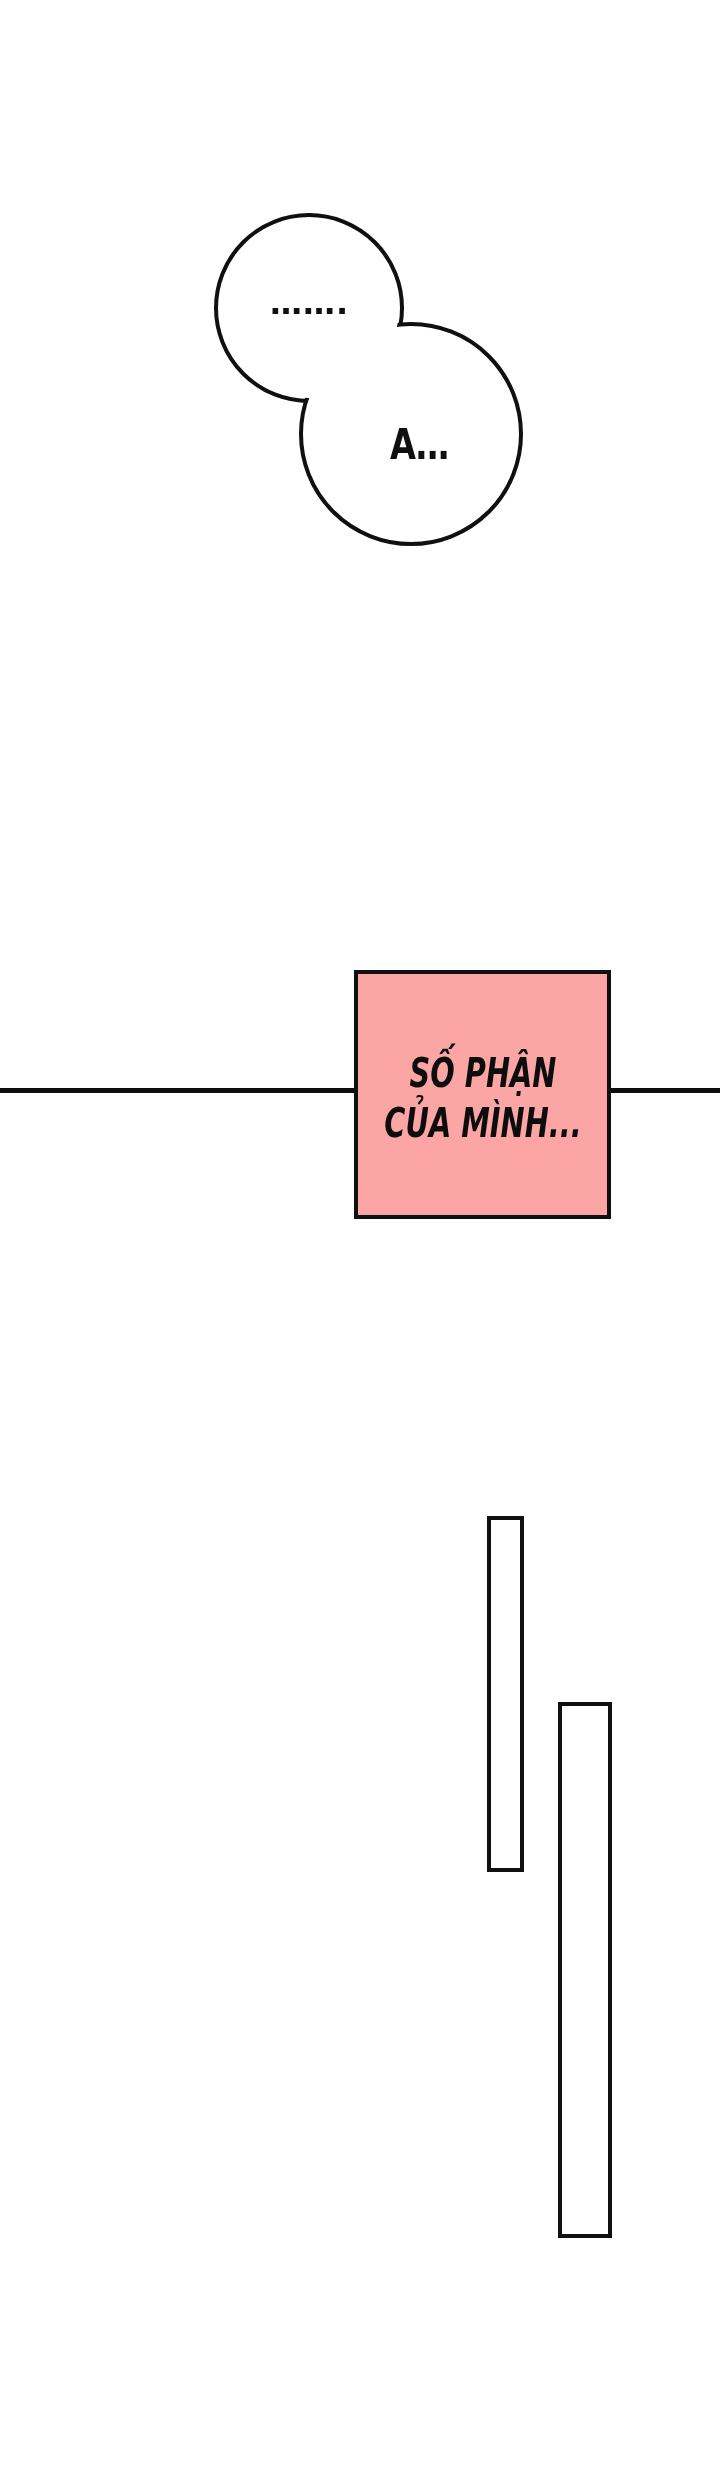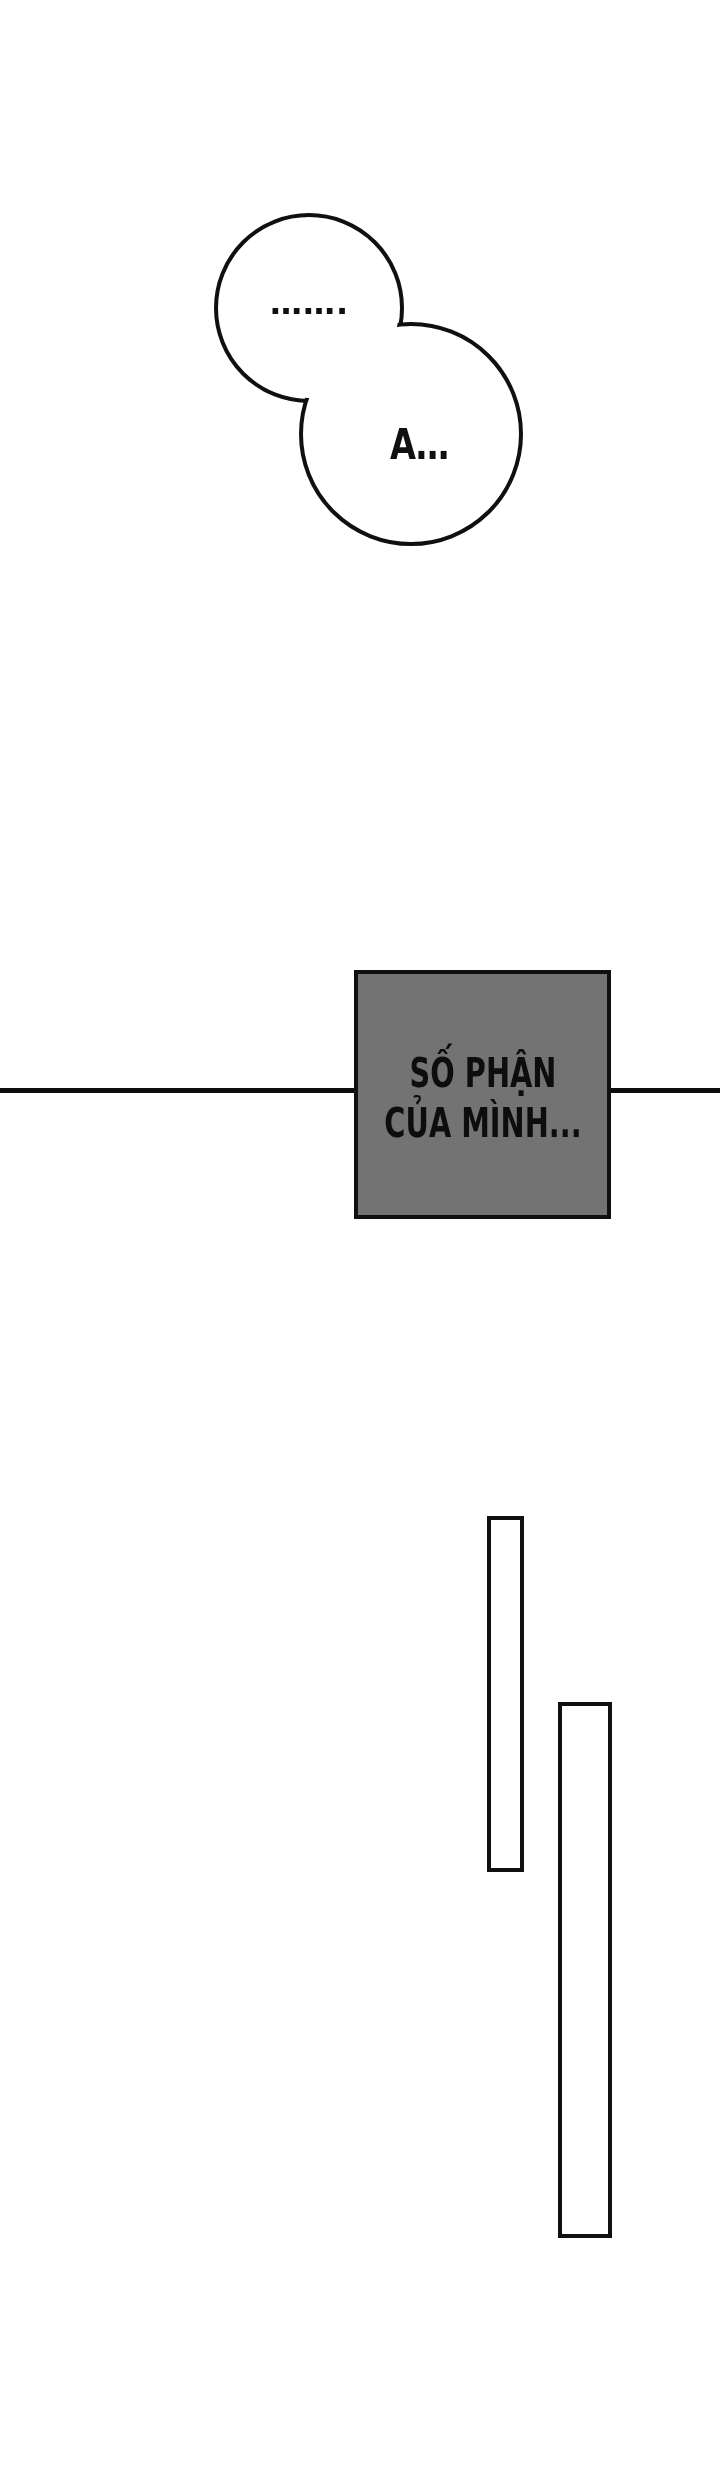--- a/index.html
+++ b/index.html
@@ -59,27 +59,28 @@
     position: absolute;
     left: 0; top: 1088px;
     width: 720px; height: 5px;
     background: #0d0d0d;
   }
   .caption-box {
     position: absolute;
     left: 354px; top: 970px;
     width: 257px; height: 249px;
     border: 4px solid #101010;
-    background: #737373;
+    background: #fca5a5;
     box-sizing: border-box;
     display: flex;
     flex-direction: column;
     align-items: center;
     justify-content: center;
     padding-top: 6px;
+    font-style: italic;
   }
   .caption-line {
     display: block;
     font-size: 40px;
     font-weight: bold;
     line-height: 50px;
     color: #0d0d0d;
     white-space: nowrap;
     transform: scaleX(0.72);
     transform-origin: center;

